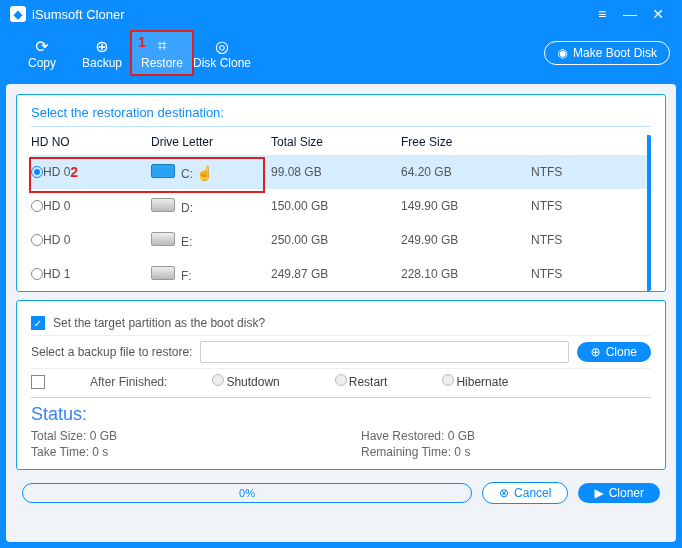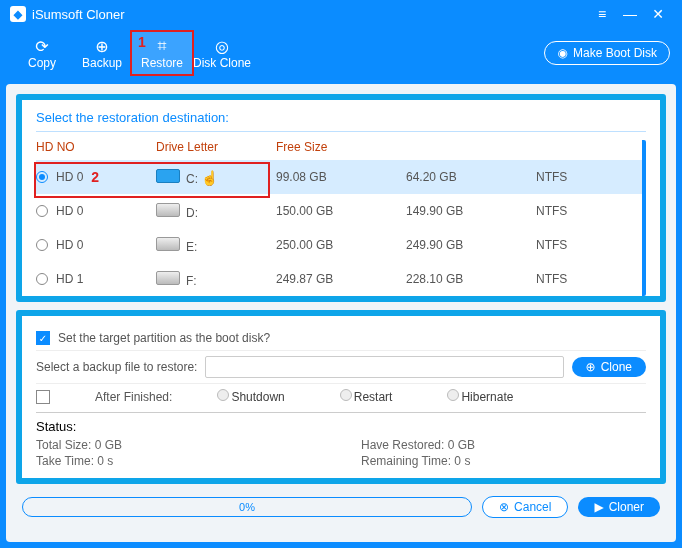--- a/index.html
+++ b/index.html
@@ -9,29 +9,29 @@
 .titlebar .logo { width: 16px; height: 16px; background: #fff; border-radius: 3px; margin-right: 6px; display: flex; align-items: center; justify-content: center; color: #0b8cff; font-size: 11px; font-weight: bold; }
 .titlebar .spacer { flex: 1; }
 .titlebar .winbtn { width: 28px; text-align: center; font-size: 14px; cursor: pointer; }
 .toolbar { height: 50px; display: flex; align-items: center; padding: 0 12px; position: relative; }
 .tool-item { width: 60px; display: flex; flex-direction: column; align-items: center; color: #fff; font-size: 12px; cursor: pointer; padding: 4px 0; }
 .tool-item.active { background: #3ba3ff; outline: 2px solid #e02020; }
 .tool-item .ico { height: 20px; font-size: 16px; display: flex; align-items: center; justify-content: center; }
 .tool-item .red-num { position: absolute; color: #e02020; font-weight: bold; font-size: 14px; }
 .makeboot { margin-left: auto; border: 1px solid #fff; border-radius: 14px; color: #fff; font-size: 12px; padding: 4px 12px; display: flex; align-items: center; gap: 5px; cursor: pointer; }
 .content { flex: 1; background: #f0f4f8; margin: 6px; border-radius: 4px; padding: 10px; display: flex; flex-direction: column; gap: 8px; overflow: hidden; }
-.panel { background: #fff; border: 6px solid #0ea5e9; border-radius: 3px; padding: 10px 14px; }
+.panel { background: #fff; border: 1px solid #0ea5e9; border-radius: 3px; padding: 10px 14px; }
 .panel.header-panel { padding-bottom: 0; }
 .section-title { color: #0b8cff; font-size: 13px; border-bottom: 1px solid #0b8cff44; padding-bottom: 6px; margin-bottom: 8px; }
 .table-area { position: relative; border-right: 4px solid #0b8cff; border-radius: 2px; }
 .thead, .trow { display: grid; grid-template-columns: 120px 120px 130px 130px 110px; font-size: 12px; color: #666; align-items: center; }
-.thead { color: #c2410c; margin-bottom: 6px; }
+.thead { color: #0f172a; margin-bottom: 6px; }
 .trow { height: 34px; cursor: pointer; color: #555; }
 .trow.selected { background: #d6ecff; }
-.trow .cell-hd { display: flex; align-items: center; gap: 8px; }
+.trow .cell-hd { display: flex; align-items: center; gap: 0; }
 .radio-o { width: 12px; height: 12px; border: 1px solid #888; border-radius: 50%; display: inline-block; position: relative; }
 .radio-o.on { border-color: #0b8cff; }
 .radio-o.on::after { content: ""; position: absolute; inset: 2px; background: #0b8cff; border-radius: 50%; }
 .drive-ico { width: 24px; height: 14px; background: linear-gradient(#eee,#bbb); border: 1px solid #999; border-radius: 2px; display: inline-block; margin-right: 6px; }
 .drive-ico.win { background: #2aa3f0; border-color: #1a7fc0; }
 .red-box { position: absolute; border: 2px solid #e02020; pointer-events: none; }
 .red-box.row { top: 22px; left: -2px; width: 236px; height: 36px; }
 .red-num2 { color: #e02020; font-weight: bold; font-size: 14px; }
 .cursor-icon { font-size: 14px; margin-left: 3px; }
 .options-panel { font-size: 12px; color: #555; }
@@ -87,20 +87,21 @@
     </div>
   </div>
 
   <div class="content">
     <div class="panel header-panel">
       <div class="section-title">Select the restoration destination:</div>
       <div class="table-area">
         <div class="thead">
           <div>HD NO</div>
           <div>Drive Letter</div>
+          <div>Total Size</div>
           <div>Free Size</div>
         </div>
         <div class="red-box row"></div>
         <div id="rows">
             <div class="trow selected">
               <div class="cell-hd">
                 <span class="radio-o on"></span>
                 <span>HD 0</span> 
                 <span class="red-num2">2</span>
               </div>
@@ -157,21 +158,21 @@
         </span>
       </div>
       <div class="opt-row" style="border-bottom:1px solid #ccc; padding-bottom:8px;gap:45px;">
         <span class="checkbox"></span>
         <span>After Finished:</span>
         <span class="opt-gray"><span class="radio-gray"></span><span>Shutdown</span></span>
         <span class="opt-gray"><span class="radio-gray"></span><span>Restart</span></span>
         <span class="opt-gray"><span class="radio-gray"></span><span>Hibernate</span></span>
       </div>
       <div style="padding-top:6px;">
-        <div style="font-size:13px;color:#000000;">Status:</div>
+        <div style="font-size:18px;color:#3b82f6;">Status:</div>
         <div class="status-grid">
           <div>Total Size: 0 GB</div>
           <div>Have Restored: 0 GB</div>
           <div>Take Time: 0 s</div>
           <div>Remaining Time: 0 s</div>
         </div>
       </div>
     </div>
 
     <div class="footer">

